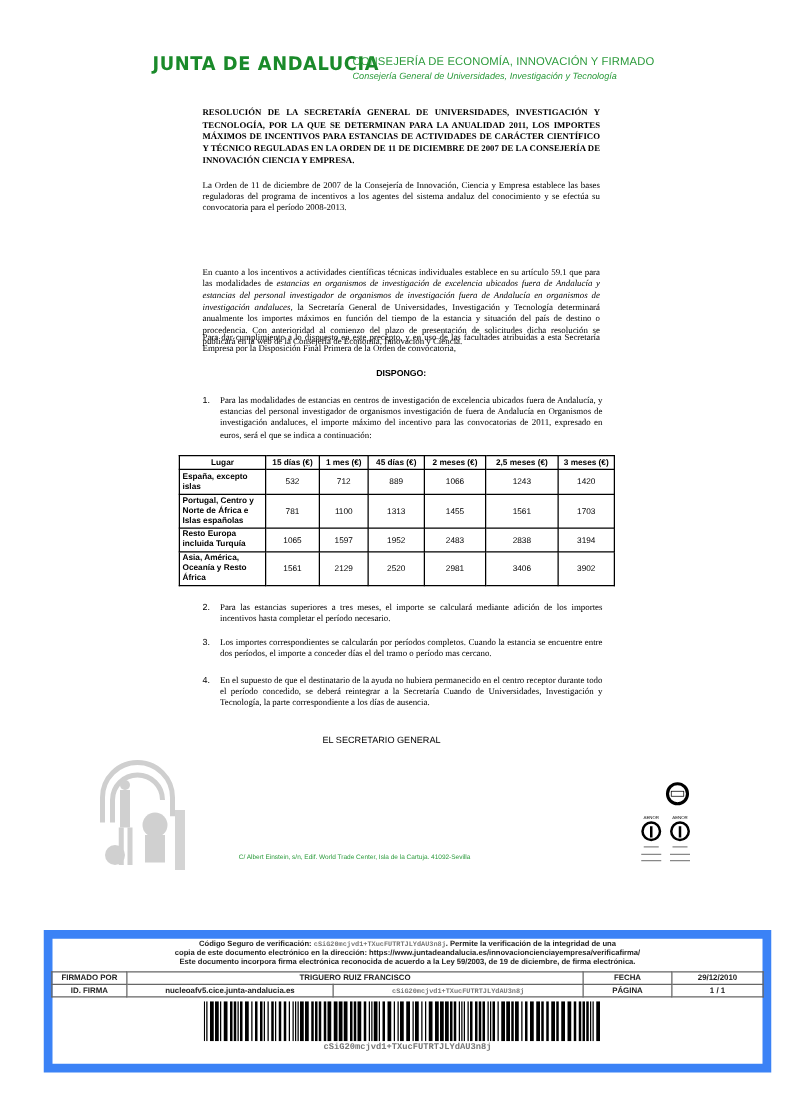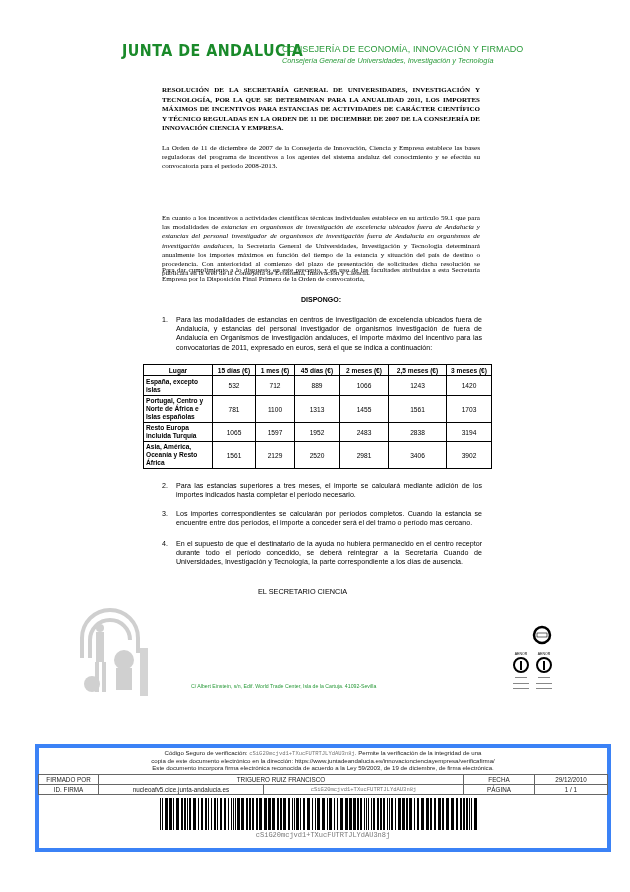--- a/index.html
+++ b/index.html
@@ -9,35 +9,35 @@
   .consejeria{left:282px;top:44px;font-size:9px;color:#2a9a3a;letter-spacing:0.1px;}
   .secretaria{left:282px;top:56px;font-size:7.3px;color:#2a9a3a;font-style:italic;}
   .body-text{left:162px;width:318px;font-family:Liberation Serif, serif;font-size:7.1px;line-height:9.2px;text-align:justify;}
   .title{top:86px;font-weight:bold;font-size:7px;line-height:9.5px;}
   .p1{top:144px;}
   .p2{top:181px;margin-top:33px;}
   .p3{top:266px;}
   .dispongo{top:296px;left:162px;width:318px;text-align:center;font-weight:bold;font-size:7px;}
   .item{left:162px;width:320px;font-size:7.1px;line-height:9.2px;text-align:justify;}
   .item .num{position:absolute;left:0;top:0;}
-  .item .txt{margin-left:14px;display:block;}
+  .item .txt{margin-left:14px;display:block;font-family:Liberation Serif, serif;}
   .i1{top:316px;}
   .i2{top:482px;}
   .i3{top:510px;}
   .i4{top:540px;}
   table.rates{position:absolute;left:143px;top:364px;border-collapse:collapse;font-size:6.6px;}
   table.rates th,table.rates td{border:1px solid #000;padding:0 2px;}
   table.rates th{font-weight:bold;text-align:center;height:10px;}
   table.rates td{text-align:center;}
   table.rates td.place{text-align:left;font-weight:bold;line-height:8px;width:62px;}
   .signer{left:258px;top:587px;font-size:7.3px;}
   .address{left:191px;top:683px;font-size:5.2px;color:#2a9a3a;}
   .emblem{left:78px;top:598px;width:75px;height:100px;}
   .certs{left:505px;top:625px;width:55px;height:70px;}
-  .footer{left:35px;top:744px;width:568px;height:100px;border:4px solid #3b82f6;}
+  .footer{left:35px;top:744px;width:568px;height:100px;border:7px solid #3b82f6;font-weight:bold;}
   .footer .notice{position:absolute;left:0;top:0;width:568px;text-align:center;font-size:6.1px;line-height:7.2px;color:#222;padding-top:1px;}
   .mono{font-family:"Liberation Mono",monospace;font-size:5.5px;color:#777;}
   .ftab{position:absolute;left:-1px;top:26px;width:570px;border-collapse:collapse;font-size:6.3px;color:#222;}
   .ftab td{border:1px solid #666;height:9px;padding:0 2px;text-align:center;}
   .barcode{position:absolute;left:121px;top:50px;width:320px;height:32px;}
   .barcode-text{position:absolute;left:0;width:568px;top:83px;text-align:center;font-family:"Liberation Mono",monospace;font-size:7px;color:#777;}
 </style>
 </head>
 <body>
 
@@ -103,32 +103,32 @@
       <td>2520</td>
       <td>2981</td>
       <td>3406</td>
       <td>3902</td>
     </tr>
   </tbody>
 </table>
 
 <div class="abs item i2">
     <span class="num">2.</span>
-    <span class="txt">Para las estancias superiores a tres meses, el importe se calculará mediante adición de los importes indicados hasta completar el período necesario.</span>
+    <span class="txt">Para las estancias superiores a tres meses, el importe se calculará mediante adición de los importes incentivos hasta completar el período necesario.</span>
   </div>
 <div class="abs item i3">
     <span class="num">3.</span>
-    <span class="txt">Los importes correspondientes se calcularán por períodos completos. Cuando la estancia se encuentre entre dos períodos, el importe a conceder será el del tramo o período mas cercano.</span>
+    <span class="txt">Los importes correspondientes se calcularán por períodos completos. Cuando la estancia se encuentre entre dos períodos, el importe a conceder días el del tramo o período mas cercano.</span>
   </div>
 <div class="abs item i4">
     <span class="num">4.</span>
     <span class="txt">En el supuesto de que el destinatario de la ayuda no hubiera permanecido en el centro receptor durante todo el período concedido, se deberá reintegrar a la Secretaría Cuando de Universidades, Investigación y Tecnología, la parte correspondiente a los días de ausencia.</span>
   </div>
 
-<div class="abs signer">EL SECRETARIO CIENCIA</div>
+<div class="abs signer">EL SECRETARIO GENERAL</div>
 
 <svg class="abs emblem" viewBox="0 0 75 100">
   <g fill="none" stroke="#cfcfcf" stroke-width="4">
     <path d="M4 60 V40 A28 28 0 0 1 60 40 V55"></path>
     <path d="M12 60 V42 A20 20 0 0 1 52 42"></path>
   </g>
   <rect x="62" y="50" width="8" height="48" fill="#d4d4d4"></rect>
   <g fill="#d0d0d0">
     <circle cx="22" cy="30" r="4"></circle>
     <rect x="18" y="34" width="8" height="30"></rect>

